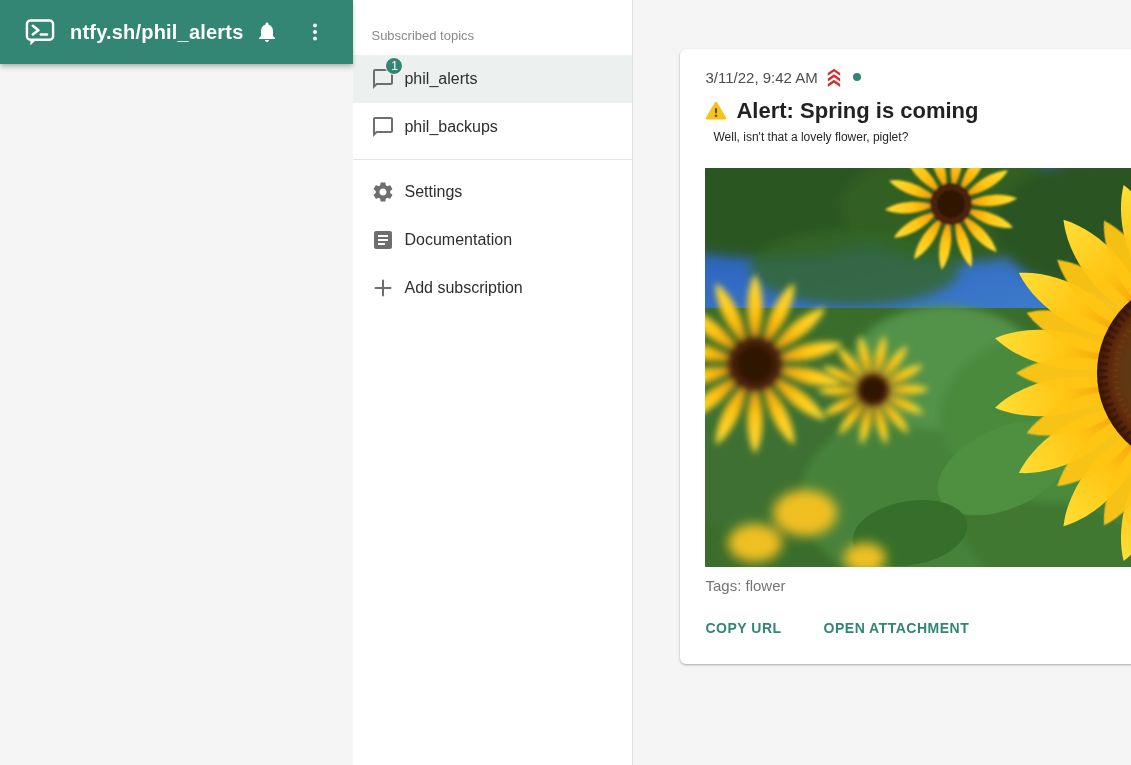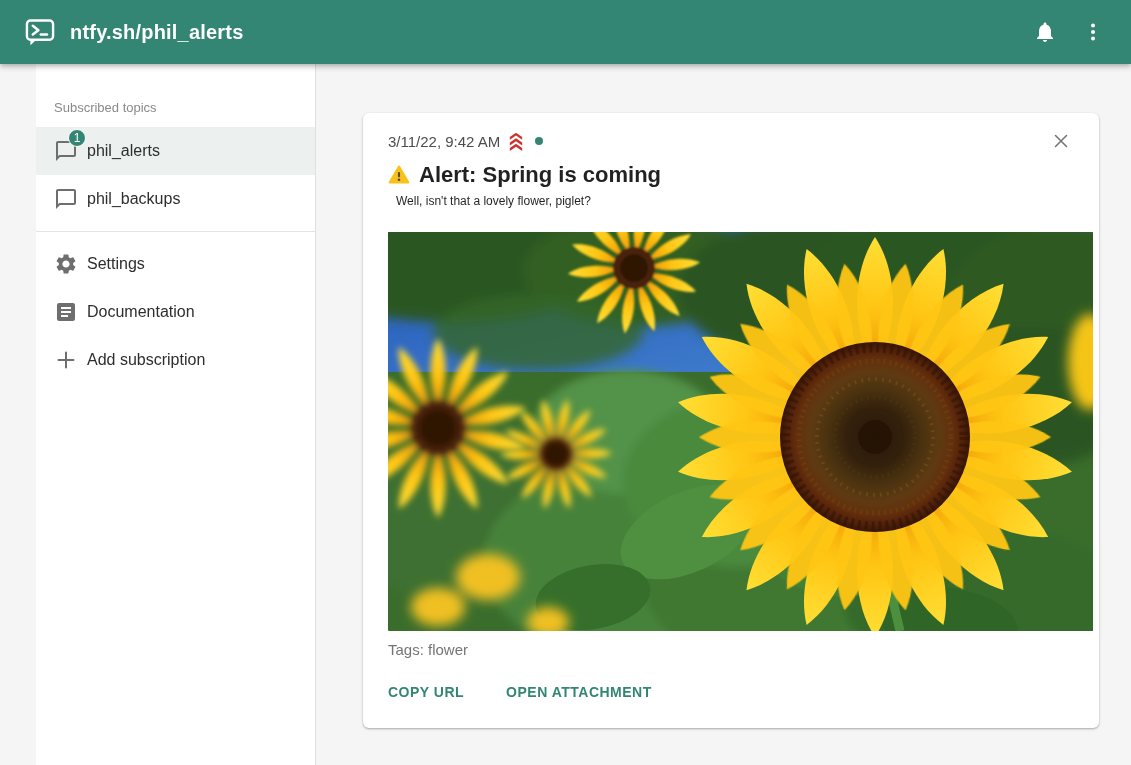--- a/index.html
+++ b/index.html
@@ -2,21 +2,21 @@
 <html><head>
 <meta charset="utf-8">
 <style>
   * { box-sizing: border-box; }
   html,body { margin:0; padding:0; }
   body {
     width:1131px; height:765px; overflow:hidden;
     font-family:"Liberation Sans", sans-serif;
     background:#f5f5f5;
   }
-  .app { width:1131px; height:765px; display:flex; flex-direction:column; }
+  .app { width:1131px; height:765px; display:flex; flex-direction:row; }
 
   
   .appbar {
     height:64px; flex:0 0 64px; background:#338574; color:#fff;
     display:flex; align-items:center; padding:0 14px 0 24px;
     box-shadow:0 2px 4px -1px rgba(0,0,0,.2), 0 4px 5px 0 rgba(0,0,0,.14);
     position:relative; z-index:5;
   }
   .appbar .logo { width:32px; height:32px; margin-right:14px; }
   .appbar .title { font-size:20px; font-weight:bold; letter-spacing:.2px; }
@@ -26,21 +26,21 @@
     display:flex; align-items:center; justify-content:center; cursor:pointer;
     border-radius:50%; padding:0;
   }
 
   
   .content { flex:1; display:flex; min-height:0; }
 
   
   .sidebar {
     width:280px; flex:0 0 280px; background:#fff;
-    border-right:1px solid #e0e0e0; padding-top:22px;margin-left:36px;
+    border-right:1px solid #e0e0e0; padding-top:14px;
   }
   .section-label { padding:14px 18px 12px 18px; font-size:13px; color:#8a8a8a; }
   .nav-item {
     height:48px; display:flex; align-items:center;
     padding:0 24px 0 18px; gap:9px; font-size:16px; color:#2e2e2e; cursor:pointer;
   }
   .nav-item.selected { background:#ecf1ef; }
   .nav-item .ic { width:24px; height:24px; flex:0 0 24px; position:relative; }
   .nav-item .ic svg { display:block; }
   .badge {

